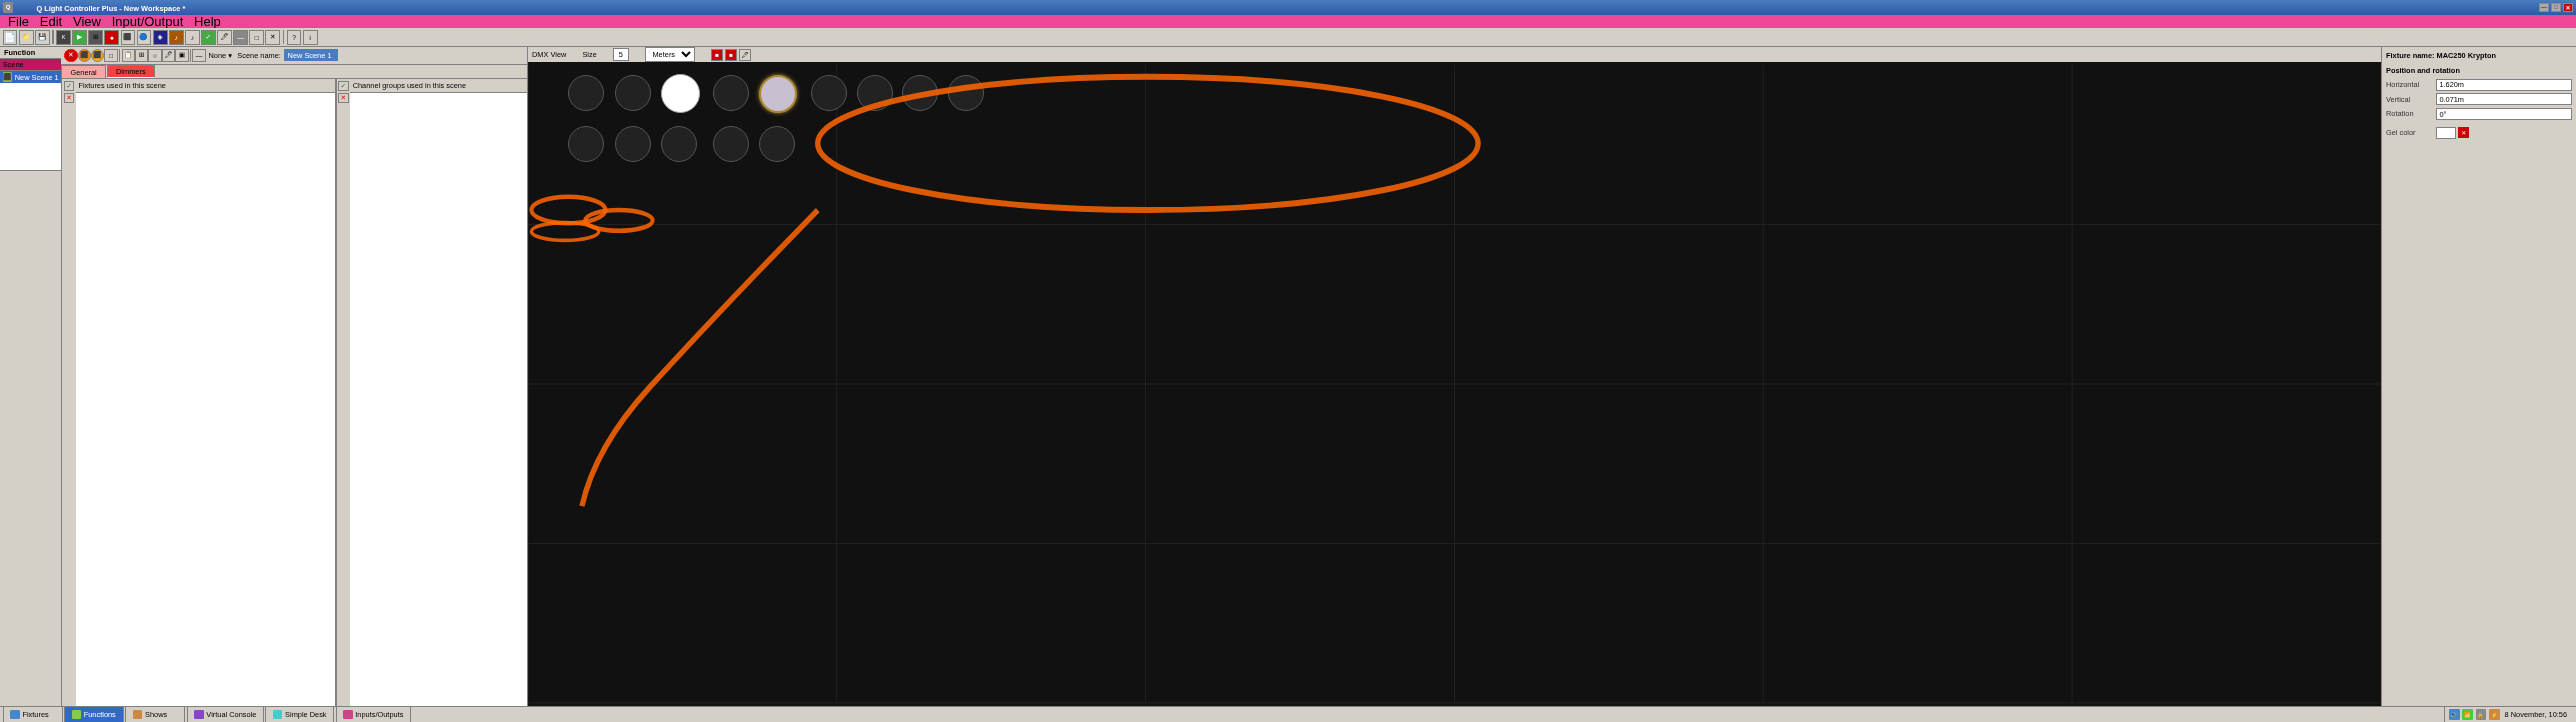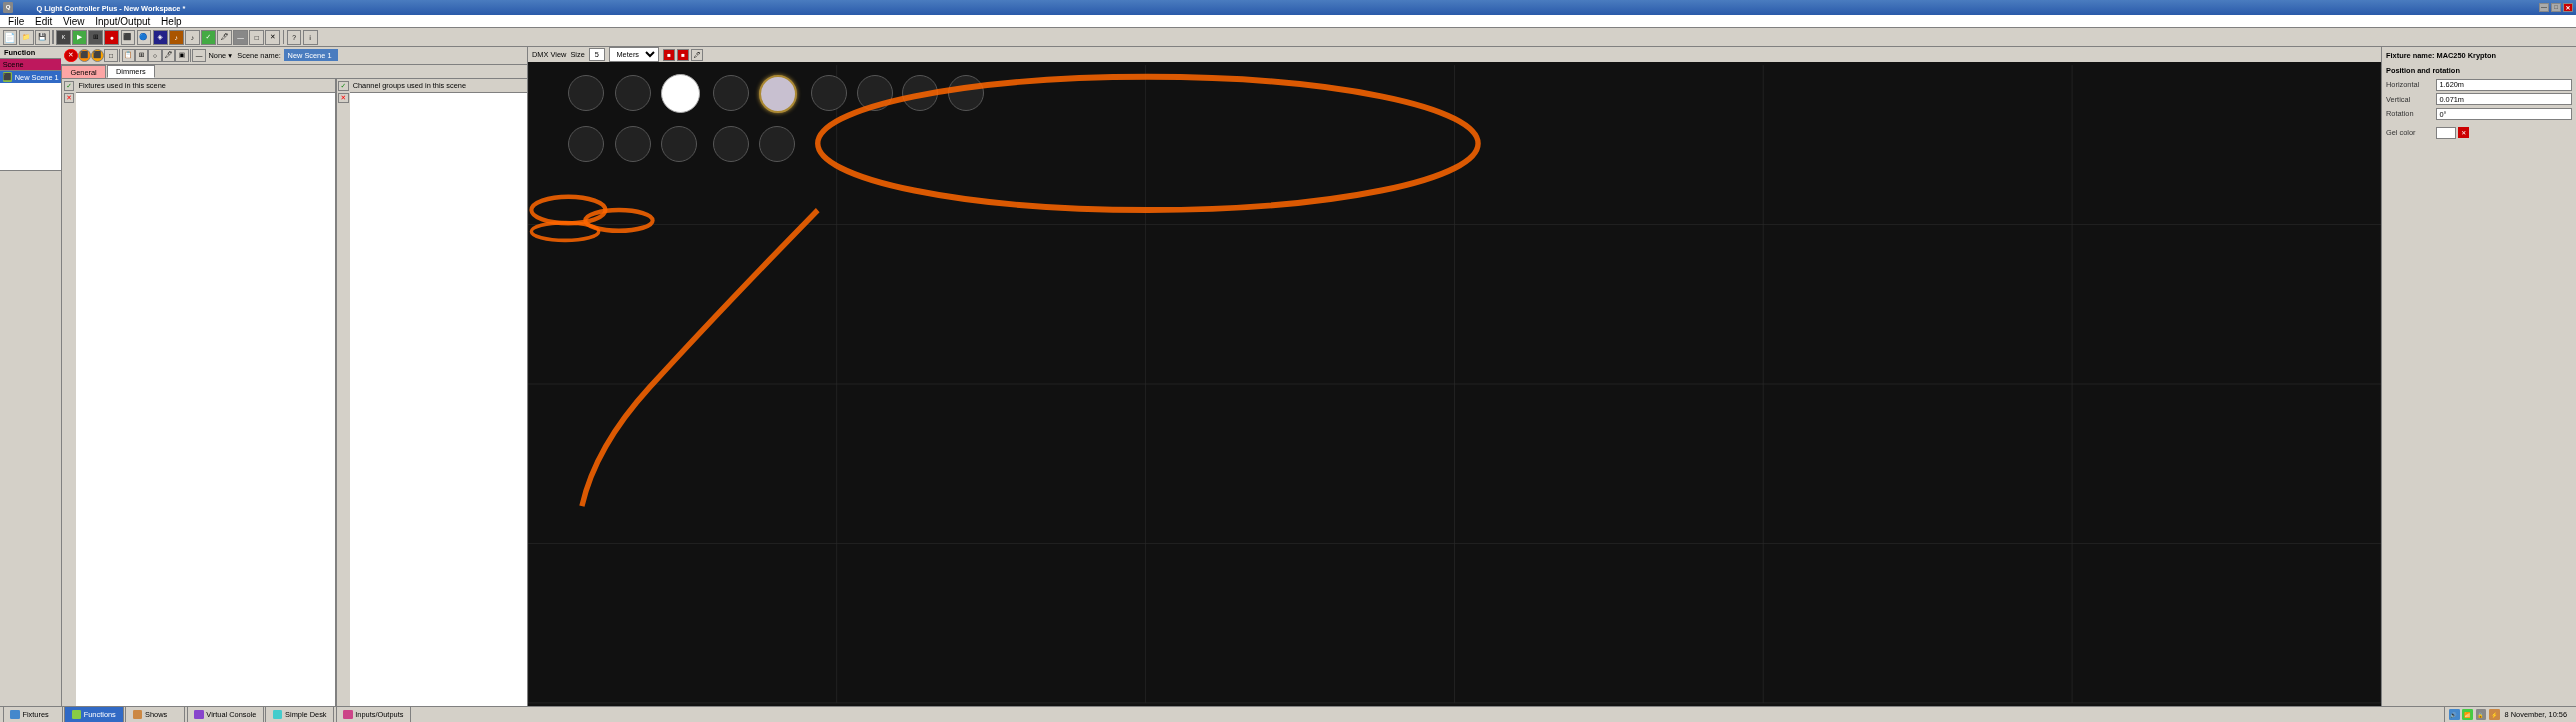--- a/index.html
+++ b/index.html
@@ -64,26 +64,26 @@
       background: #aaa;
       border: 0.7px solid #888;
       font-size: 6px;
       cursor: pointer;
       color: #333;
     }
 
     
     .menu-bar {
       height: 13.4px;
-      background: #ffffff;
+      background: #ec4899;
       display: flex;
       align-items: center;
       padding: 0 2.7px;
       border-bottom: 0.7px solid #808080;
-      font-size: 10px;
+      font-size: 13px;
     }
     .menu-item {
       padding: 1.3px 5.4px;
       cursor: pointer;
       color: #000;
     }
 
     
     .toolbar {
       height: 19px;
@@ -239,21 +239,21 @@
       display: flex;
       align-items: center;
       background: #fca5a5;
       border: 0.7px solid #808080;
       border-bottom: none;
       cursor: pointer;
       font-size: 7.4px;
       margin-right: 1.3px;
     }
     .tab.active {
-      background: #ffffff;
+      background: #ef4444;
       border-bottom: 0.7px solid white;
       z-index: 1;
     }
 
     
     .fixtures-area {
       flex: 1;
       display: flex;
       flex-direction: row;
       overflow: hidden;
@@ -324,21 +324,21 @@
       position: relative;
     }
 
     
     .dmx-toolbar {
       height: 14.8px;
       background: #d4d0c8;
       display: flex;
       align-items: center;
       padding: 0 4px;
-      gap: 4px;
+      gap: 16px;
       font-size: 7.4px;
       flex-shrink: 0;
     }
     .dmx-label { font-size: 7.4px; }
     .dmx-size-box {
       background: white;
       border: 0.7px solid #808080;
       padding: 0.7px 2.7px;
       font-size: 7.4px;
       min-width: 16px;

